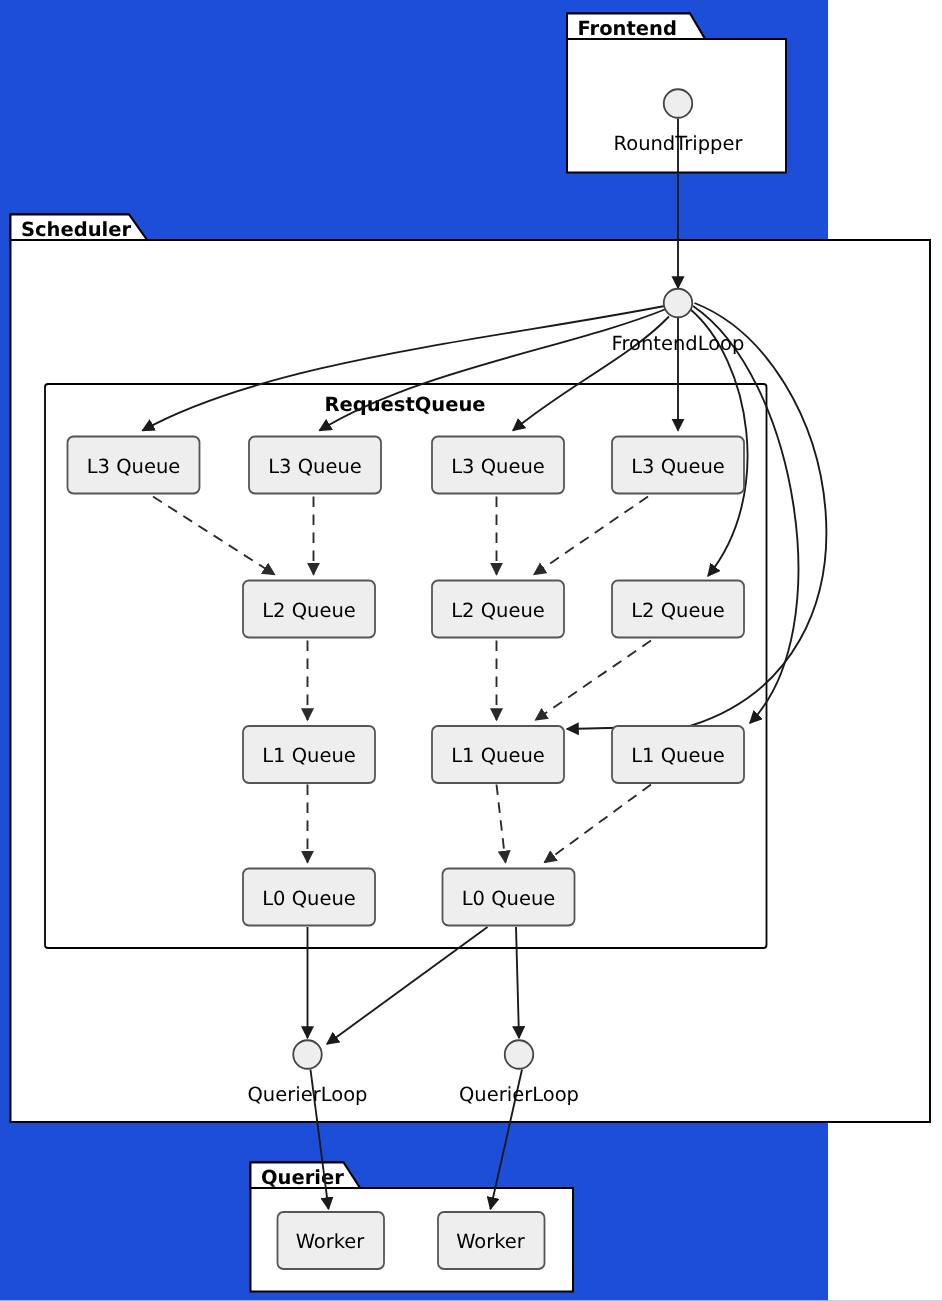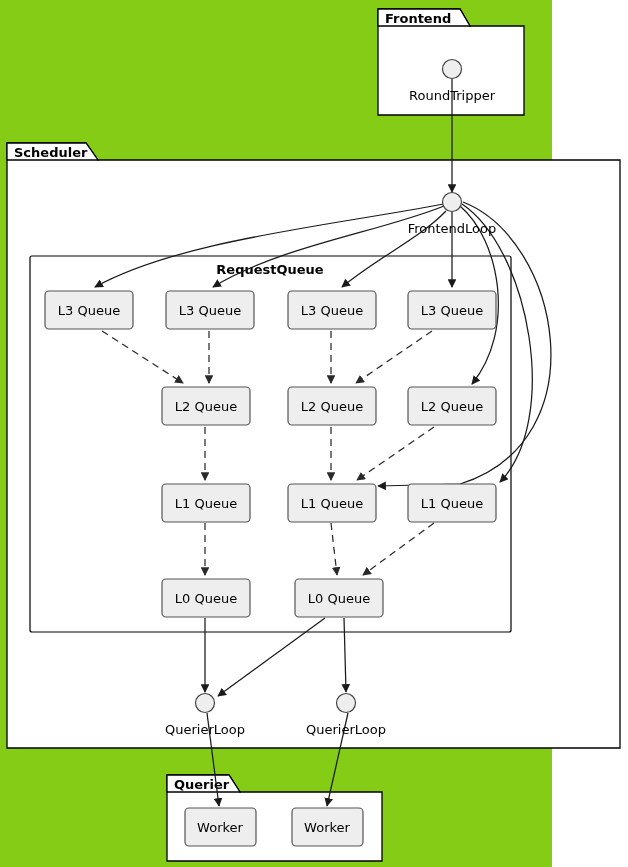--- a/index.html
+++ b/index.html
@@ -11,21 +11,21 @@
   body {
     font-family: "DejaVu Sans", "Liberation Sans", sans-serif;
     width: 628px;
     height: 867px;
     overflow: hidden;
   }
   #diagram-root {
     position: relative;
     width: 552px;
     height: 867px;
-    background: #84cc16;
+    background: #1d4ed8;
   }
   svg#diagram-svg {
     position: absolute;
     top: 0;
     left: 0;
     width: 628px;
     height: 867px;
   }
   .pkg-title {
     font-weight: bold;

